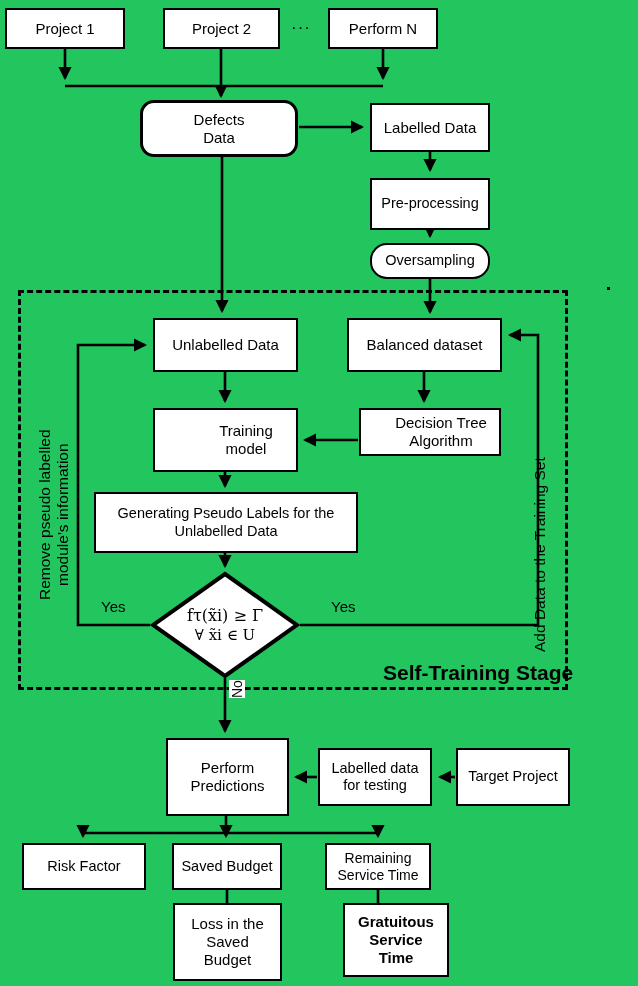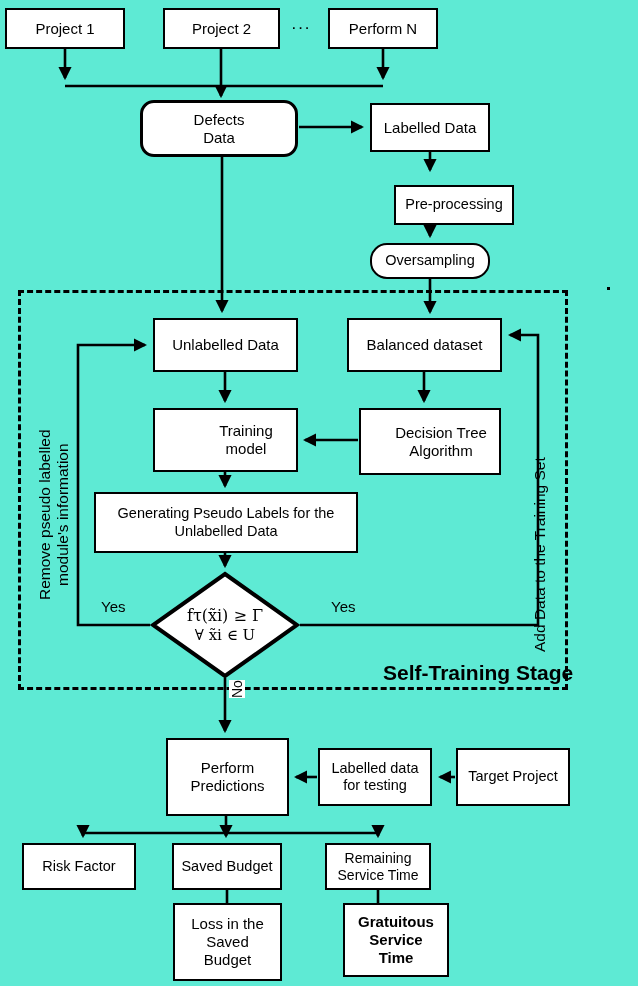--- a/index.html
+++ b/index.html
@@ -4,21 +4,21 @@
 <style>
   html,body{margin:0;padding:0;background:#ffffff;}
   body{
     font-family:"Liberation Sans", sans-serif;
     color:#000000;
   }
   #stage{
     position:relative;
     width:638px;
     height:986px;
-    background:#5eead4;
+    background:#22c55e;
     overflow:hidden;
   }
   svg.edges{
     position:absolute;
     left:0; top:0;
     width:638px; height:986px;
     pointer-events:none;
   }
   .node{
     position:absolute;
@@ -170,31 +170,31 @@
 
   <div class="ellipsis" style="left:291px; top:18px;">···</div>
 
   <div class="node" style="left:328px; top:8px; width:110px; height:41px;">Perform N</div>
 
   <div class="node rounded" style="left:140px; top:100px; width:158px; height:57px; white-space:pre-line;">Defects
 Data</div>
 
   <div class="node" style="left:370px; top:103px; width:120px; height:49px;">Labelled Data</div>
 
-  <div class="node small" style="left:370px; top:185px; width:120px; height:40px;margin-left:24px;">Pre-processing</div>
+  <div class="node small" style="left:370px; top:178px; width:120px; height:52px;">Pre-processing</div>
 
   <div class="node small" style="left:370px; top:243px; width:120px; height:36px;border-radius:17px;">Oversampling</div>
 
   <div class="node" style="left:153px; top:318px; width:145px; height:54px;">Unlabelled Data</div>
 
   <div class="node" style="left:347px; top:318px; width:155px; height:54px;">Balanced dataset</div>
 
   <div class="node" style="left:153px; top:408px; width:145px; height:64px;padding-left:44px;">Training model</div>
 
-  <div class="node" style="left:359px; top:408px; width:142px; height:67px; white-space:pre-line;padding-left:25px;">Decision Tree
+  <div class="node" style="left:359px; top:408px; width:142px; height:48px; white-space:pre-line;padding-left:25px;">Decision Tree
 Algorithm</div>
 
   <div class="node small" style="left:94px; top:492px; width:264px; height:61px; white-space:pre-line;">Generating Pseudo Labels for the
 Unlabelled Data</div>
 
   <div class="diamond-wrap" style="left:150px; top:571px; width:150px; height:108px;">
     <svg class="diamond-shape" viewBox="0 0 150 108" preserveAspectRatio="none">
       <polygon points="75,3 147,54 75,105 3,54" fill="#ffffff" stroke="#000000" stroke-width="4"></polygon>
     </svg>
     <div class="diamond-label">
@@ -219,21 +219,21 @@
   <div class="dot" style="left:607px; top:287px;"></div>
 
   <div class="node" style="left:166px; top:738px; width:123px; height:78px; white-space:pre-line;">Perform
 Predictions</div>
 
   <div class="node small" style="left:318px; top:748px; width:114px; height:58px; white-space:pre-line;">Labelled data
 for testing</div>
 
   <div class="node small" style="left:456px; top:748px; width:114px; height:58px;">Target Project</div>
 
-  <div class="node small" style="left:22px; top:843px; width:114px; height:47px;">Risk Factor</div>
+  <div class="node small" style="left:22px; top:843px; width:124px; height:47px;">Risk Factor</div>
 
   <div class="node tiny" style="left:325px; top:843px; width:106px; height:47px; white-space:pre-line;">Remaining
 Service Time</div>
 
   <div class="node small" style="left:172px; top:843px; width:110px; height:47px;">Saved Budget</div>
 
   <div class="node" style="left:173px; top:903px; width:109px; height:78px; white-space:pre-line;">Loss in the
 Saved
 Budget</div>
 

